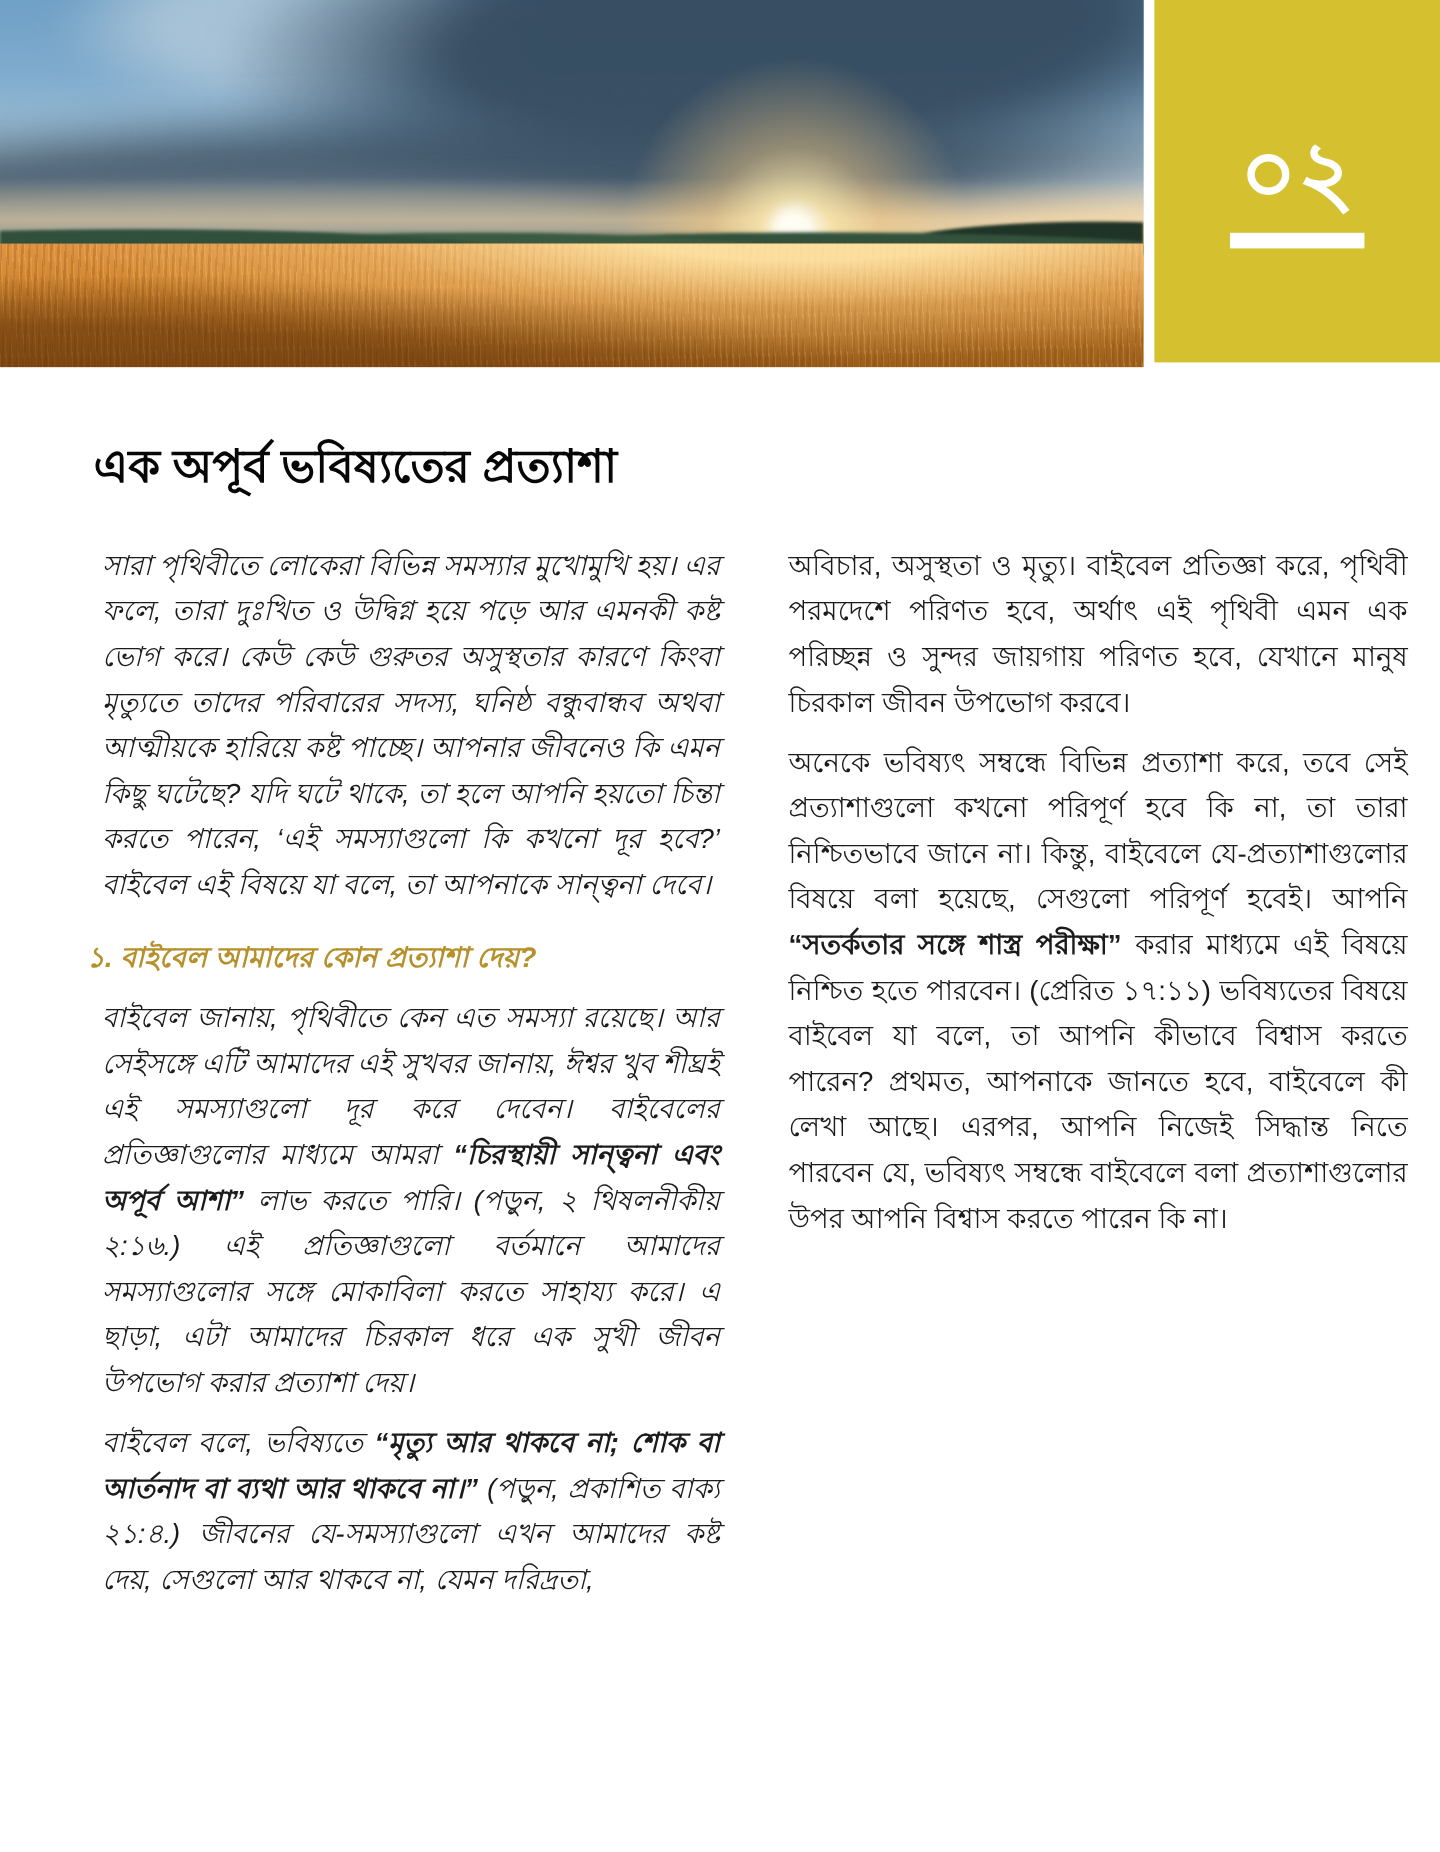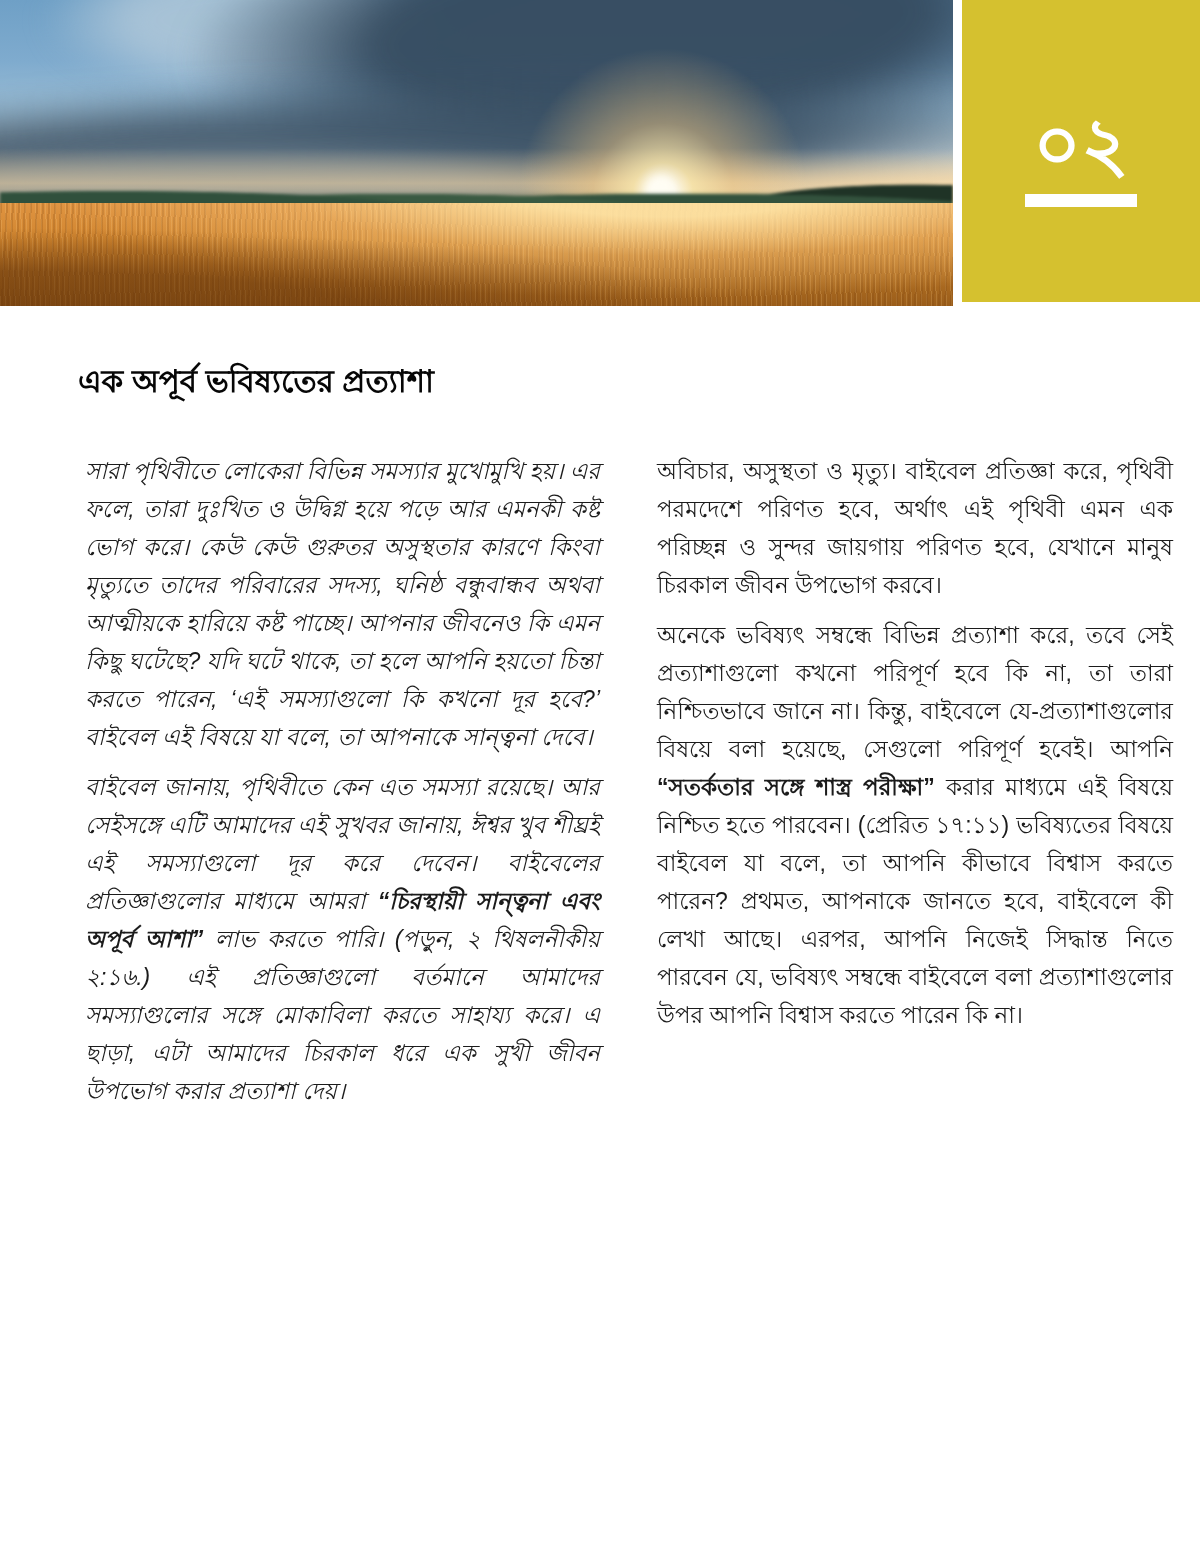--- a/index.html
+++ b/index.html
@@ -46,21 +46,21 @@
       radial-gradient(ellipse at 70% -12%,rgba(255,230,168,.9) 0 16%,rgba(255,212,142,.35) 40%,rgba(255,212,142,0) 66%),
       repeating-linear-gradient(93deg,rgba(122,66,14,.22) 0 2px,rgba(122,66,14,0) 2px 6px),
       repeating-linear-gradient(87deg,rgba(255,216,152,.18) 0 1px,rgba(255,216,152,0) 1px 5px),
       linear-gradient(180deg,#e09441 0%,#d1862f 35%,#b06e22 72%,#9a5d1a 100%);}
   
   .num-block{position:absolute;left:962px;top:0;width:238px;height:302px;background:#d5c12f;}
   .num{color:#ffffff;font-size:74px;font-weight:700;line-height:1;text-align:center;margin-top:108px;}
   .num-rule{width:112px;height:13px;background:#ffffff;margin:12px auto 0;}
   
   .title{position:absolute;left:78px;top:342px;width:1060px;
-    font-size:31px;font-weight:700;color:#060606;line-height:1.25;}
+    font-size:38px;font-weight:700;color:#060606;line-height:1.25;}
   .col{position:absolute;top:452px;font-size:23px;line-height:38px;text-align:justify;}
   .col-left{left:72px;width:528px;font-style:italic;}
   .col-right{left:644px;width:529px;}
   .para{margin:0 0 0 13px;}
   .question{margin:24px 0 0 0;padding-left:31px;text-indent:-31px;
     font-weight:700;color:#b6912b;line-height:37px;font-size:23.5px;text-align:left;}
   .answer{margin-top:12px;}
   .bold{font-weight:700;margin-top:28px;}
 </style>
 </head>
@@ -81,24 +81,26 @@
 <div class="num-block">
   <div class="num">০২</div>
   <div class="num-rule"></div>
 </div>
 
 <h1 class="title">এক অপূর্ব ভবিষ্যতের প্রত্যাশা</h1>
 
 <div class="col col-left">
   <p class="para">সারা পৃথিবীতে লোকেরা বিভিন্ন সমস্যার মুখোমুখি হয়। এর ফলে, তারা দুঃখিত ও উদ্বিগ্ন হয়ে পড়ে আর এমনকী কষ্ট ভোগ করে। কেউ কেউ গুরুতর অসুস্থতার কারণে কিংবা মৃত্যুতে তাদের পরিবারের সদস্য, ঘনিষ্ঠ বন্ধুবান্ধব অথবা আত্মীয়কে হারিয়ে কষ্ট পাচ্ছে। আপনার জীবনেও কি এমন কিছু ঘটেছে? যদি ঘটে থাকে, তা হলে আপনি হয়তো চিন্তা করতে পারেন, ‘এই সমস্যাগুলো কি কখনো দূর হবে?’ বাইবেল এই বিষয়ে যা বলে, তা আপনাকে সান্ত্বনা দেবে।</p>
 
+  <p class="question"><span>১.</span> <span>বাইবেল আমাদের কোন প্রত্যাশা দেয়?</span></p>
 
   <p class="para answer"><span>বাইবেল জানায়, পৃথিবীতে কেন এত সমস্যা রয়েছে। আর সেইসঙ্গে এটি আমাদের এই সুখবর জানায়, ঈশ্বর খুব শীঘ্রই এই সমস্যাগুলো দূর করে দেবেন। বাইবেলের প্রতিজ্ঞাগুলোর মাধ্যমে আমরা </span><span class="bold">“চিরস্থায়ী সান্ত্বনা এবং অপূর্ব আশা”</span><span> লাভ করতে পারি। (পড়ুন, ২ থিষলনীকীয় ২:১৬.) এই প্রতিজ্ঞাগুলো বর্তমানে আমাদের সমস্যাগুলোর সঙ্গে মোকাবিলা করতে সাহায্য করে। এ ছাড়া, এটা আমাদের চিরকাল ধরে এক সুখী জীবন উপভোগ করার প্রত্যাশা দেয়।</span></p>
 
 
+  <p class="para answer"><span>বাইবেল বলে, ভবিষ্যতে </span><span class="bold">“মৃত্যু আর থাকবে না; শোক বা আর্তনাদ বা ব্যথা আর থাকবে না।”</span><span> (পড়ুন, প্রকাশিত বাক্য ২১:৪.) জীবনের যে-সমস্যাগুলো এখন আমাদের কষ্ট দেয়, সেগুলো আর থাকবে না, যেমন দরিদ্রতা,</span></p>
 </div>
 
 <div class="col col-right">
   <p class="para">অবিচার, অসুস্থতা ও মৃত্যু। বাইবেল প্রতিজ্ঞা করে, পৃথিবী পরমদেশে পরিণত হবে, অর্থাৎ এই পৃথিবী এমন এক পরিচ্ছন্ন ও সুন্দর জায়গায় পরিণত হবে, যেখানে মানুষ চিরকাল জীবন উপভোগ করবে।</p>
 
 
   <p class="para answer"><span>অনেকে ভবিষ্যৎ সম্বন্ধে বিভিন্ন প্রত্যাশা করে, তবে সেই প্রত্যাশাগুলো কখনো পরিপূর্ণ হবে কি না, তা তারা নিশ্চিতভাবে জানে না। কিন্তু, বাইবেলে যে-প্রত্যাশাগুলোর বিষয়ে বলা হয়েছে, সেগুলো পরিপূর্ণ হবেই। আপনি </span><span class="bold">“সতর্কতার সঙ্গে শাস্ত্র পরীক্ষা”</span><span> করার মাধ্যমে এই বিষয়ে নিশ্চিত হতে পারবেন। (প্রেরিত ১৭:১১) ভবিষ্যতের বিষয়ে বাইবেল যা বলে, তা আপনি কীভাবে বিশ্বাস করতে পারেন? প্রথমত, আপনাকে জানতে হবে, বাইবেলে কী লেখা আছে। এরপর, আপনি নিজেই সিদ্ধান্ত নিতে পারবেন যে, ভবিষ্যৎ সম্বন্ধে বাইবেলে বলা প্রত্যাশাগুলোর উপর আপনি বিশ্বাস করতে পারেন কি না।</span></p>
 </div>
 
 </body></html>

